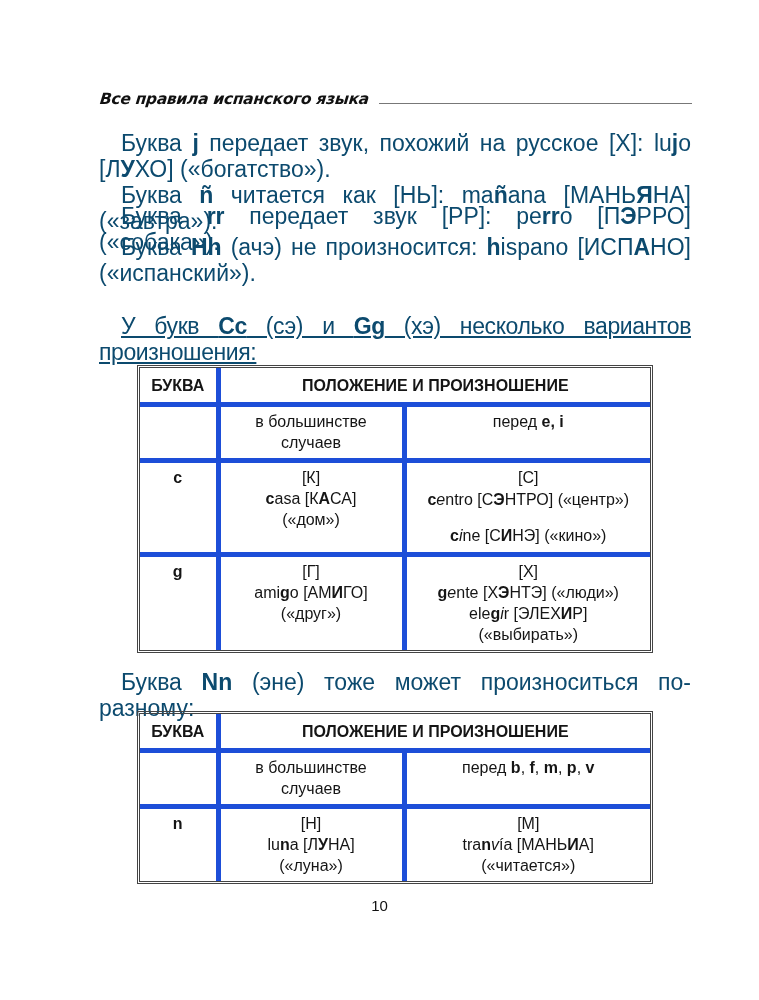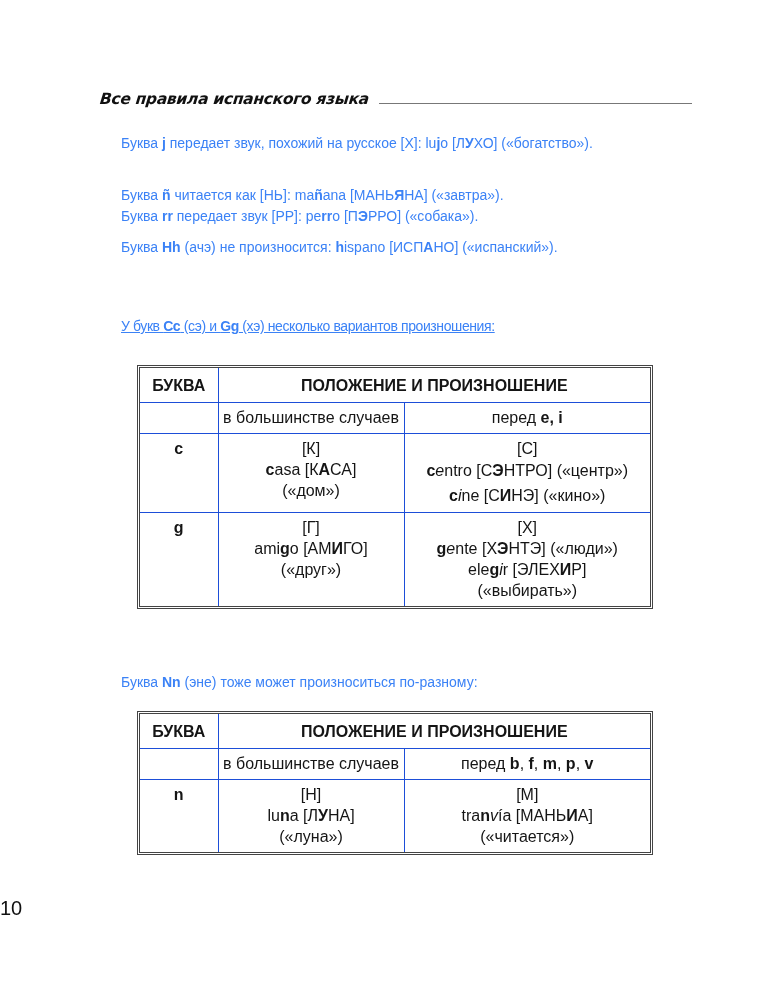--- a/index.html
+++ b/index.html
@@ -37,24 +37,24 @@
     .running-head-rule {
       flex: 1;
       margin-left: 10px;
       margin-bottom: 4px;
       border-bottom: 1.5px solid #777;
     }
     .para {
       position: absolute;
       left: 99px;
       width: 592px;
-      font-size: 14px;
+      font-size: 23px;
       line-height: 26px;
       text-align: justify;
-      color: #3b82f6;
+      color: #0c4a6e;
     }
     .para .ind { display: inline-block; width: 22px; }
     b { font-weight: bold; }
     i { font-style: italic; }
 
     .tbl {
       position: absolute;
       left: 137px;
       width: 516px;
       border: 3px double #444;
@@ -62,21 +62,21 @@
     }
     .tbl table {
       width: 100%;
       border-collapse: collapse;
       table-layout: fixed;
       font-size: 16px;
       line-height: 21px;
       color: #151515;
     }
     .tbl td, .tbl th {
-      border: 1px solid #1d4ed8;
+      border: 5px solid #1d4ed8;
       vertical-align: top;
       text-align: center;
       padding: 4px 4px 5px 4px;
     }
     .tbl tr:first-child th, .tbl tr:first-child td { border-top: none; }
     .tbl tr:last-child td { border-bottom: none; }
     .tbl td:first-child, .tbl th:first-child { border-left: none; }
     .tbl td:last-child, .tbl th:last-child { border-right: none; }
     .tbl th {
       font-weight: bold;
@@ -88,22 +88,22 @@
       font-weight: bold;
       font-size: 16px;
     }
     .col1 { width: 78px; }
     .col2 { width: 186px; }
     .page-number {
       position: absolute;
       left: 0;
       width: 759px;
       top: 897px;
-      text-align: left;
-      font-size: 20px;
+      text-align: center;
+      font-size: 15px;
       color: #111;
     }
   </style>
 </head>
 <body>
 
 <div class="running-head">
   <span class="running-head-title">Все правила испанского языка</span>
   <span class="running-head-rule"></span>
 </div>
@@ -148,21 +148,21 @@
     <tr>
       <td class="letter-cell">c</td>
       <td>
         <div>[К]</div>
         <div><b>c</b><span>asa [К</span><b>А</b><span>СА]</span></div>
         <div>(«дом»)</div>
       </td>
       <td style="line-height:22px;">
         <div>[С]</div>
         <div><b>c</b><i>e</i><span>ntro [С</span><b>Э</b><span>НТРО] («центр»)</span></div>
-        <div style="margin-top:3px;"><b>c</b><i>i</i><span>ne [С</span><b>И</b><span>НЭ] («кино»)</span></div>
+        <div style="margin-top:14px;"><b>c</b><i>i</i><span>ne [С</span><b>И</b><span>НЭ] («кино»)</span></div>
       </td>
     </tr>
     <tr>
       <td class="letter-cell">g</td>
       <td>
         <div>[Г]</div>
         <div><span>ami</span><b>g</b><span>o [АМ</span><b>И</b><span>ГО]</span></div>
         <div>(«друг»)</div>
       </td>
       <td>

